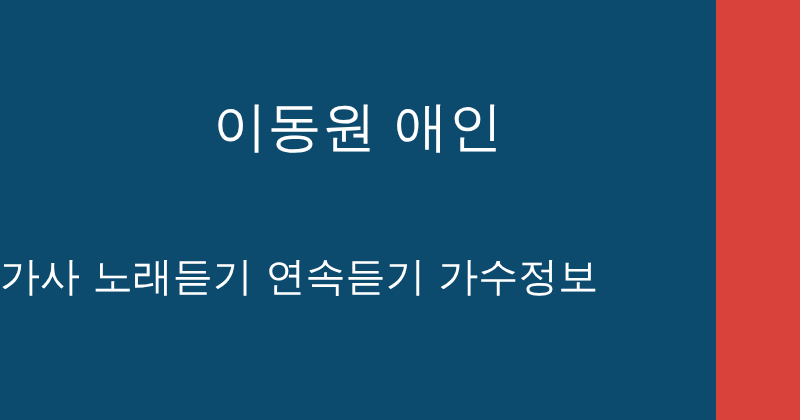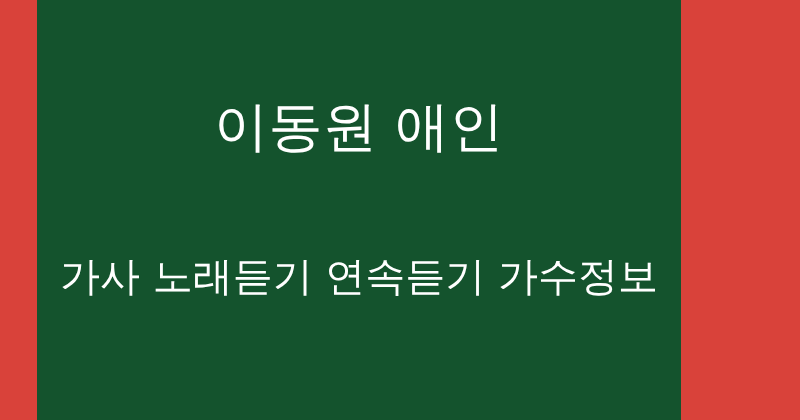--- a/index.html
+++ b/index.html
@@ -11,28 +11,27 @@
     width: 800px;
     height: 420px;
     overflow: hidden;
     background: #d9423a;
     font-family: "DejaVu Sans", "Liberation Sans", sans-serif;
   }
 
   .card {
     position: relative;
     box-sizing: border-box;
-    width: 644px;
+    width: 716px;
     height: 420px;
-    background: #14532d;
+    background: #0c4a6e;
     display: flex;
     flex-direction: column;
     align-items: center;
     justify-content: flex-start;
-    margin-left: 37px;
   }
 
   .title {
     position: absolute;
     left: 0;
     right: 0;
     top: 100px;
     margin: 0;
     text-align: center;
     color: #ffffff;
@@ -43,21 +42,21 @@
     letter-spacing: 0.5px;
     white-space: nowrap;
   }
 
   .subtitle {
     position: absolute;
     left: 0;
     right: 0;
     top: 256px;
     margin: 0;
-    text-align: center;
+    text-align: left;
     color: #ffffff;
     font-family: "DejaVu Sans", "Liberation Sans", sans-serif;
     font-size: 40px;
     font-weight: 400;
     line-height: 1.0;
     letter-spacing: 0px;
     white-space: nowrap;
   }
 </style>
 </head>

